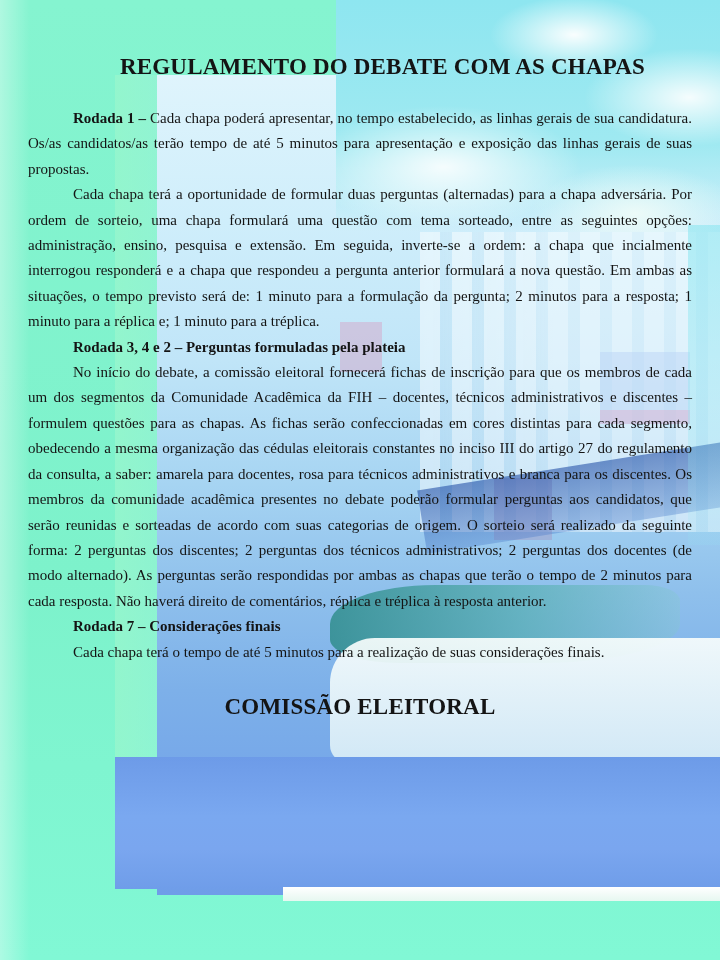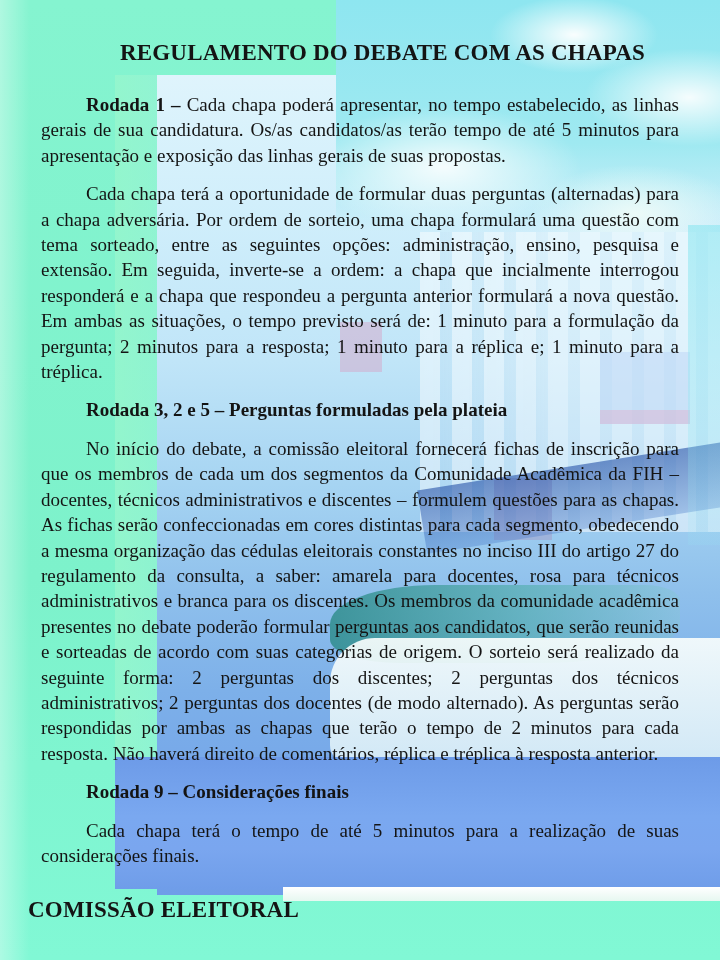--- a/index.html
+++ b/index.html
@@ -39,29 +39,29 @@
   .bg-water{left:330px; top:585px; width:350px; height:78px;
     border-radius:30% 10% 40% 20%/50% 20% 50% 30%;
     background:linear-gradient(90deg, rgba(36,135,128,.75), rgba(70,170,160,.55) 55%, rgba(130,205,195,.25));}
   .bg-sand{left:330px; top:638px; width:390px; height:125px; border-radius:45px 0 0 18px;
     background:linear-gradient(180deg, rgba(248,253,252,.92), rgba(225,243,248,.85));}
   .bg-blueblock{left:115px; top:757px; width:605px; height:132px;
     background:linear-gradient(180deg, var(--cornflower-dark) 0%, var(--cornflower) 45%, #7aa6ef 70%, #6f9de9 100%);}
   .bg-whitestrip{left:283px; top:887px; width:437px; height:14px;
     background:linear-gradient(180deg,#ffffff,#e6f7f0);}
 
-  .content{position:absolute; z-index:5; left:28px; top:2px; width:664px;
+  .content{position:absolute; z-index:5; left:28px; top:16px; width:664px;
     padding-top:37px; color:var(--text);}
   .title{font-size:23px; line-height:27px; font-weight:bold; text-align:center;
     text-indent:45px; margin:0 0 26px 0; letter-spacing:.2px;}
-  .sections p{margin:13px; font-size:19px; line-height:25.4px; text-indent:45px;}
+  .sections p{margin:0; font-size:15px; line-height:25.4px; text-indent:45px;}
   .para{text-align:justify;}
   .heading{font-weight:bold;}
   .signature{margin:28px 0 0 0; font-size:23px; line-height:28px; font-weight:bold;
-    text-align:left; letter-spacing:.2px;}
+    text-align:center; letter-spacing:.2px;}
 </style>
 </head>
 <body>
 
 <div class="page">
 
   <div class="bg">
     <div class="bg-greenstrip"></div>
     <div class="bg-panel"></div>
     <div class="bg-columns"></div>
@@ -75,21 +75,21 @@
     <div class="bg-cyanedge"></div>
     <div class="bg-blueblock"></div>
     <div class="bg-whitestrip"></div>
   </div>
 
   <div class="content">
     <h1 class="title">REGULAMENTO DO DEBATE COM AS CHAPAS</h1>
     <div class="sections">
         <p class="para"><b>Rodada 1 – </b>Cada chapa poderá apresentar, no tempo estabelecido, as linhas gerais de sua candidatura. Os/as candidatos/as terão tempo de até 5 minutos para apresentação e exposição das linhas gerais de suas propostas.</p>
         <p class="para">Cada chapa terá a oportunidade de formular duas perguntas (alternadas) para a chapa adversária. Por ordem de sorteio, uma chapa formulará uma questão com tema sorteado, entre as seguintes opções: administração, ensino, pesquisa e extensão. Em seguida, inverte-se a ordem: a chapa que incialmente interrogou responderá e a chapa que respondeu a pergunta anterior formulará a nova questão. Em ambas as situações, o tempo previsto será de: 1 minuto para a formulação da pergunta; 2 minutos para a resposta; 1 minuto para a réplica e; 1 minuto para a tréplica.</p>
-        <p class="heading">Rodada 3, 2 e 5 – Perguntas formuladas pela plateia</p>
+        <p class="heading">Rodada 3, 4 e 2 – Perguntas formuladas pela plateia</p>
         <p class="para">No início do debate, a comissão eleitoral fornecerá fichas de inscrição para que os membros de cada um dos segmentos da Comunidade Acadêmica da FIH – docentes, técnicos administrativos e discentes – formulem questões para as chapas. As fichas serão confeccionadas em cores distintas para cada segmento, obedecendo a mesma organização das cédulas eleitorais constantes no inciso III do artigo 27 do regulamento da consulta, a saber: amarela para docentes, rosa para técnicos administrativos e branca para os discentes. Os membros da comunidade acadêmica presentes no debate poderão formular perguntas aos candidatos, que serão reunidas e sorteadas de acordo com suas categorias de origem. O sorteio será realizado da seguinte forma: 2 perguntas dos discentes; 2 perguntas dos técnicos administrativos; 2 perguntas dos docentes (de modo alternado). As perguntas serão respondidas por ambas as chapas que terão o tempo de 2 minutos para cada resposta. Não haverá direito de comentários, réplica e tréplica à resposta anterior.</p>
-        <p class="heading">Rodada 9 – Considerações finais</p>
+        <p class="heading">Rodada 7 – Considerações finais</p>
         <p class="para">Cada chapa terá o tempo de até 5 minutos para a realização de suas considerações finais.</p>
       </div>
     <p class="signature">COMISSÃO ELEITORAL</p>
   </div>
 
 </div>
 
 </body></html>

